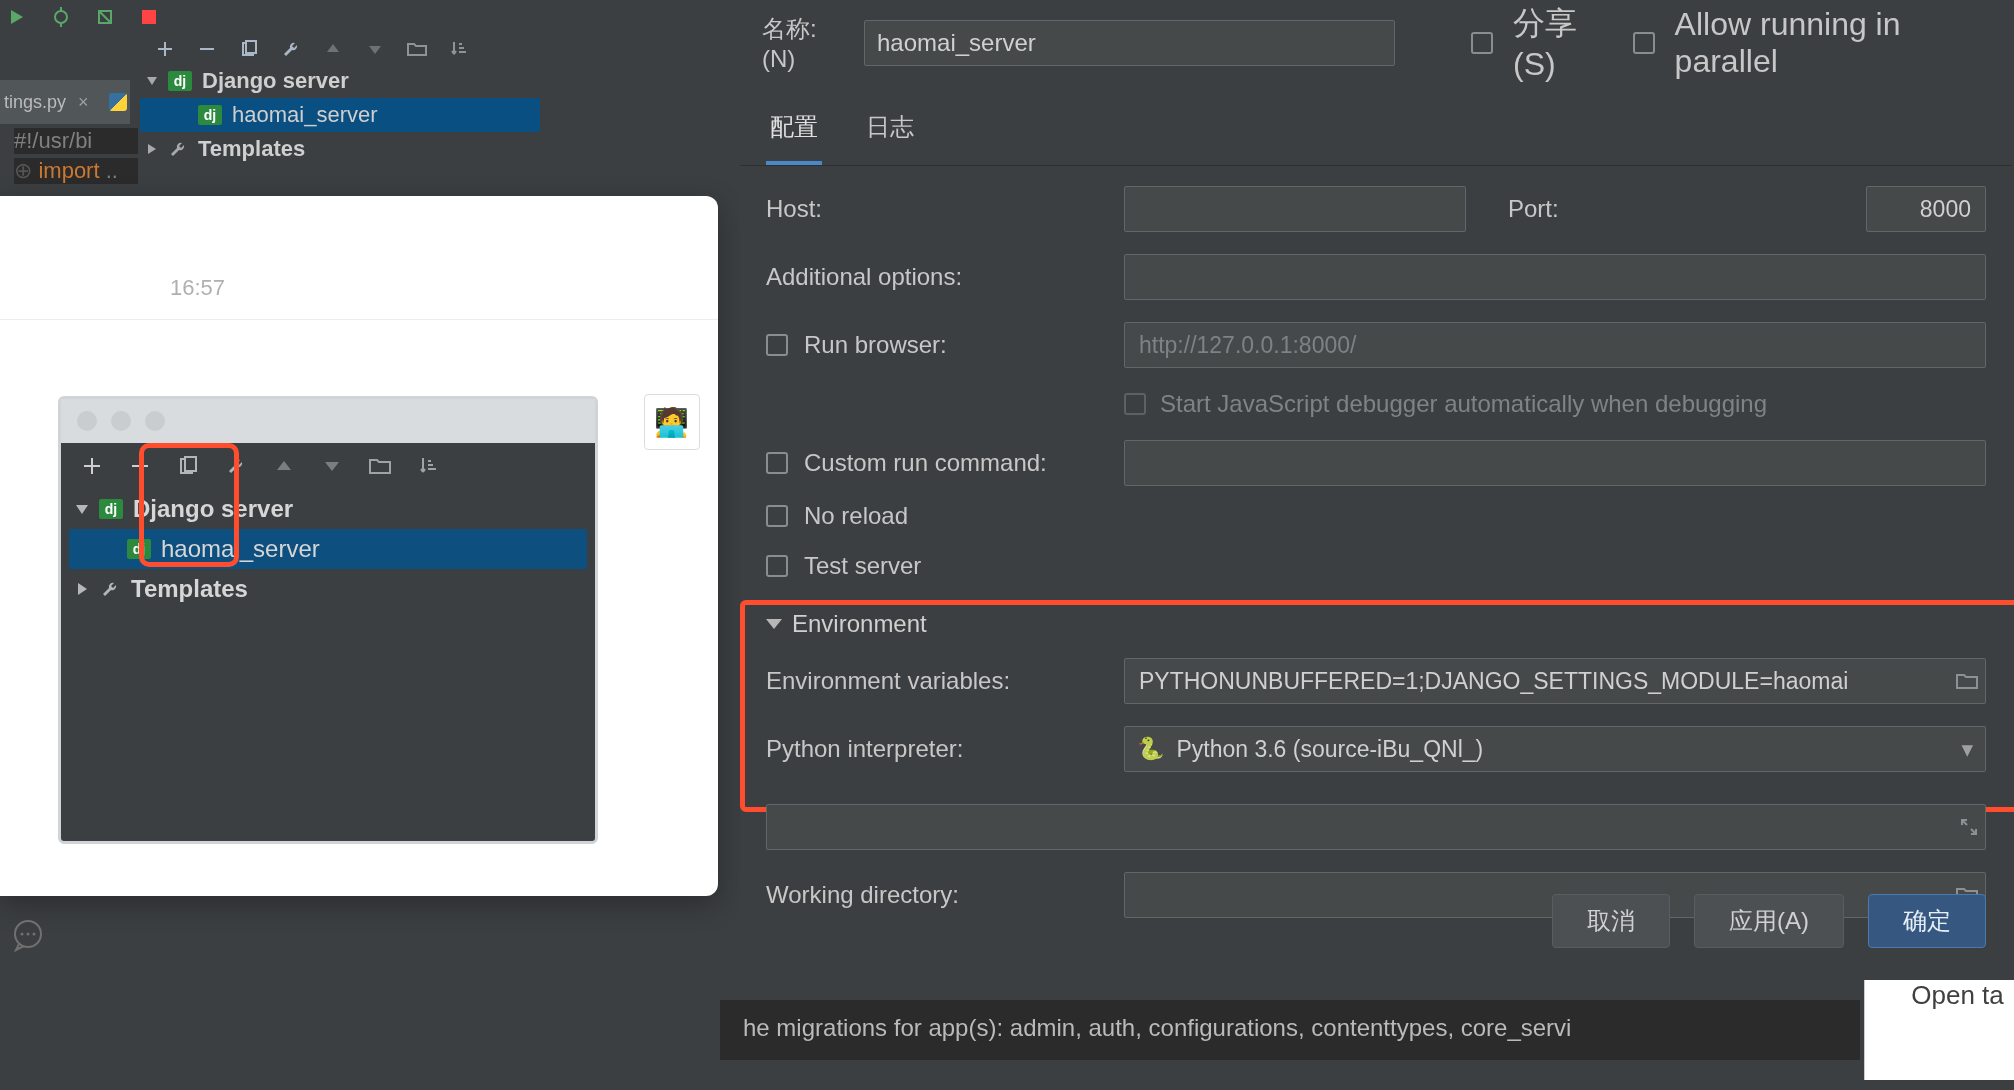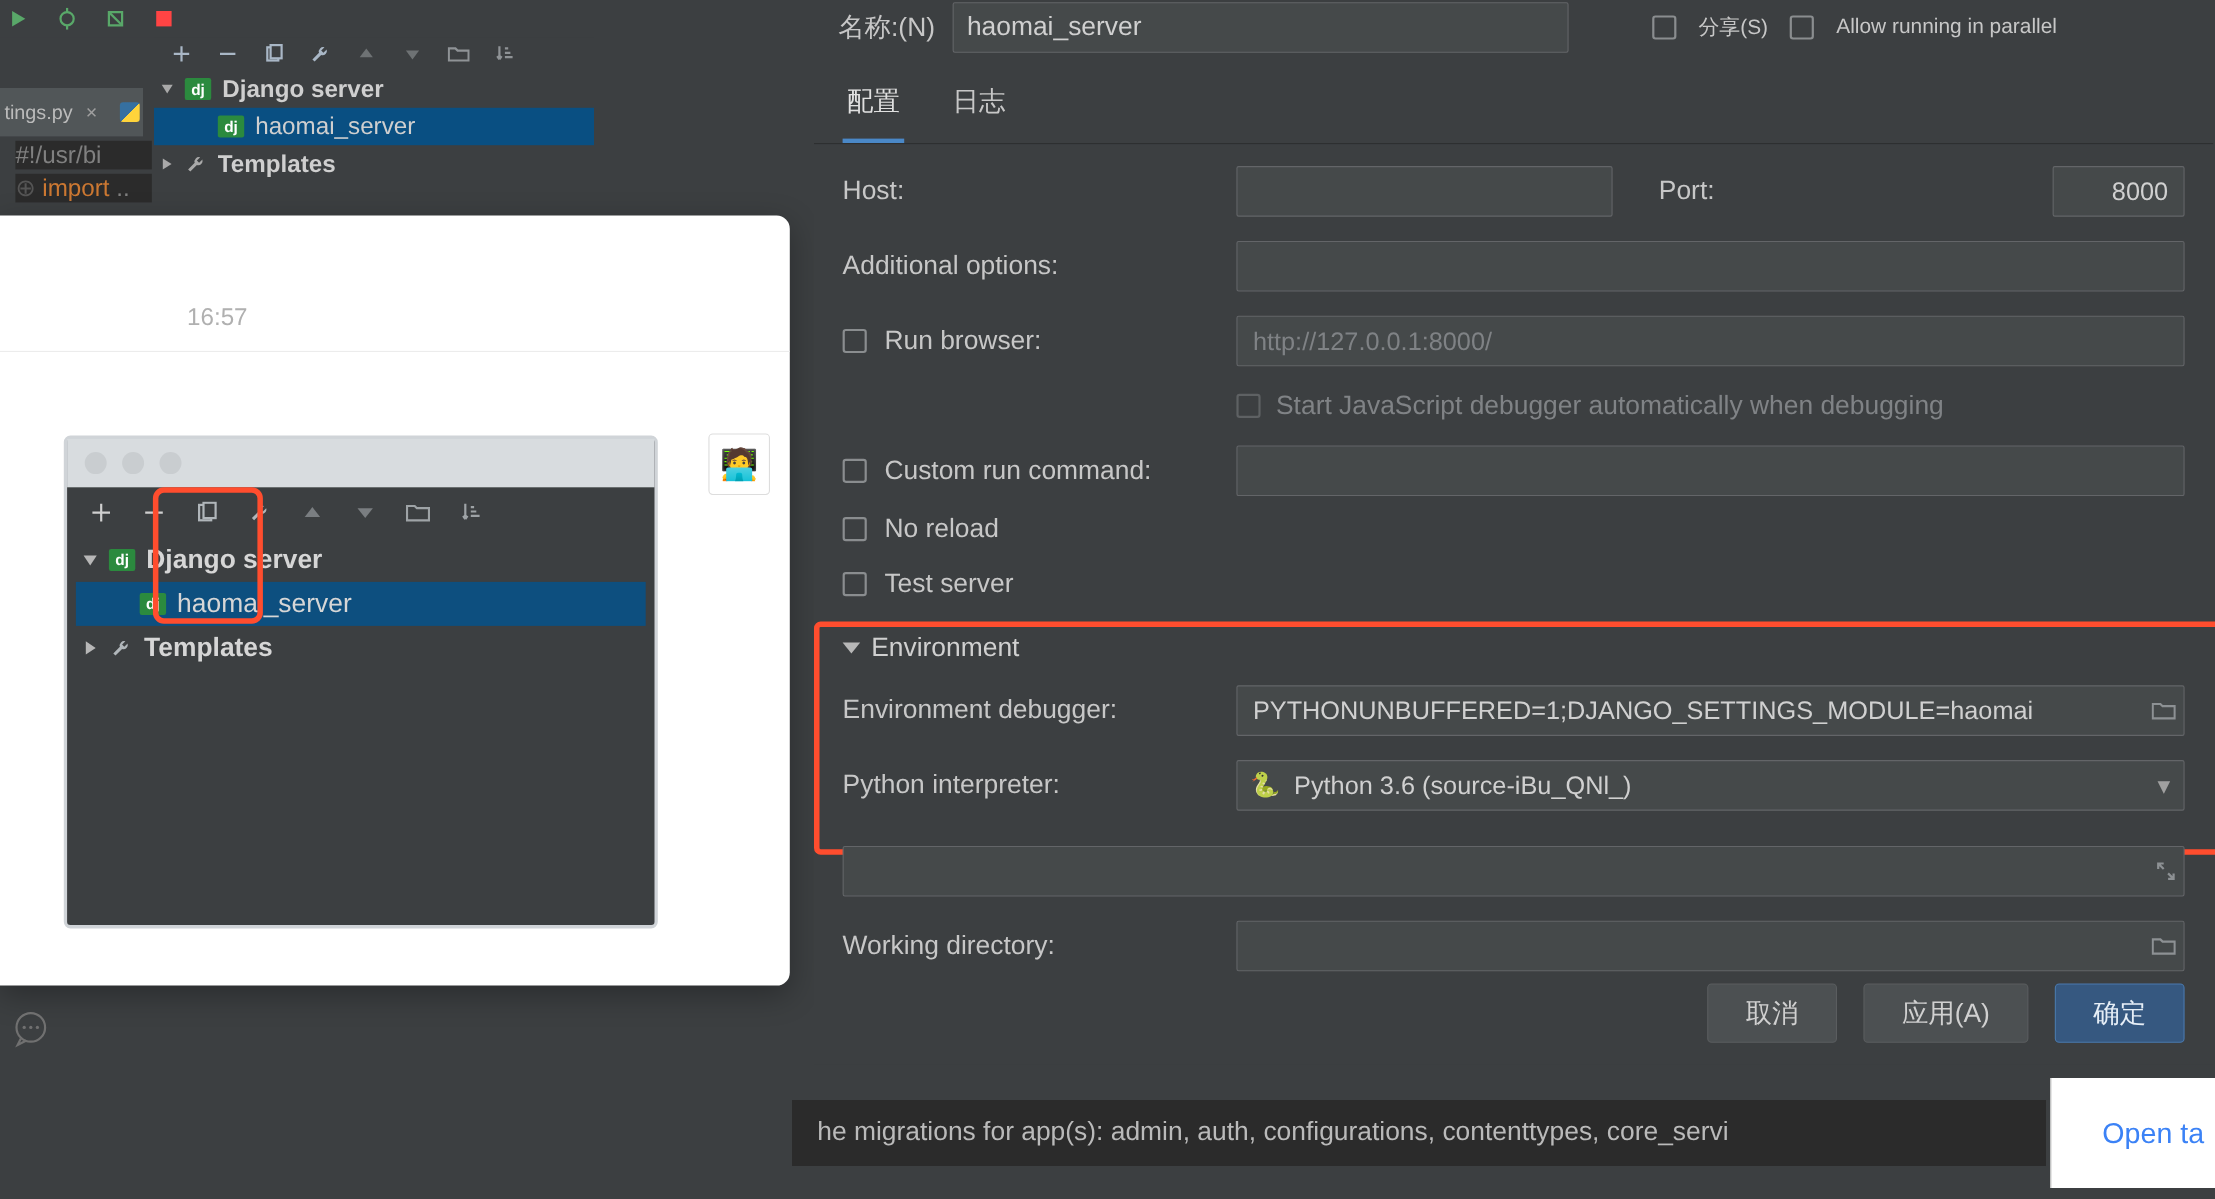--- a/index.html
+++ b/index.html
@@ -46,21 +46,21 @@
 
 
 .dialog { position: absolute; left: 740px; top: 0; width: 1272px; height: 968px; background: #3c3f41; }
 .dlg-row { display: flex; align-items: center; padding: 2px 22px; gap: 16px; }
 .dlg-name-label { font-size: 24px; color: #c7c7c7; min-width: 86px; }
 .dlg-input { background: #45494a; border: 1px solid #636568; color: #d0d0d0; font-size: 24px; padding: 8px 12px; border-radius: 2px; }
 .dlg-input::placeholder { color: #7f8285; }
 .name-input { width: 560px; height: 46px; }
 .top-checks { display: flex; align-items: center; gap: 20px; margin-left: 60px; }
 .chk { width: 22px; height: 22px; border: 2px solid #8a8d8f; border-radius: 3px; display: inline-block; flex-shrink: 0; }
-.top-checks .lbl { font-size: 19px; color: #c7c7c7; }
+.top-checks .lbl { font-size: 32px; color: #c7c7c7; }
 
 .tabs { display: flex; gap: 40px; padding: 16px 26px 0 26px; border-bottom: 1px solid #2d2f30; }
 .tab { font-size: 24px; color: #c7c7c7; padding: 10px 4px 18px 4px; cursor: pointer; }
 .tab.active { border-bottom: 4px solid #4a88c7; color: #e0e0e0; }
 
 .form-area { padding: 20px 26px; display: flex; flex-direction: column; gap: 22px; }
 .form-row { display: flex; align-items: center; gap: 18px; }
 .form-row .fld-label { font-size: 24px; color: #c7c7c7; width: 340px; flex-shrink: 0; }
 .form-row .fld-input { flex: 1; height: 46px; background: #45494a; border: 1px solid #636568; color: #d0d0d0; font-size: 23px; padding: 8px 14px; border-radius: 2px; }
 .form-row .fld-input::placeholder { color: #7f8285; }
@@ -82,21 +82,21 @@
 
 .interp-row .fld-input { display: flex; align-items: center; gap: 12px; padding: 0 12px; }
 .interp-row .fld-input .caret { margin-left: auto; color: #a0a0a0; }
 
 .dlg-buttons { position: absolute; bottom: 20px; right: 26px; display: flex; gap: 24px; }
 .btn { font-size: 24px; padding: 10px 34px; border-radius: 4px; border: 1px solid #5a5d5f; background: #4c5052; color: #d0d0d0; cursor: pointer; }
 .btn.primary { background: #365880; border-color: #4a79ad; color: #e6eef6; }
 
 
 .console { position: absolute; left: 720px; top: 1000px; width: 1140px; height: 60px; background: #2b2b2b; color: #bababa; font-family: Menlo, Consolas, monospace; font-size: 24px; padding: 14px 23px; white-space: nowrap; overflow: hidden; }
-.open-tab { position: absolute; right: 0; top: 980px; width: 150px; height: 100px; background: #fff; color: #3b82f6; font-size: 26px; display: flex; align-items: center; justify-content: center; border-left: 1px solid #ccc; padding-left: 36px; }
+.open-tab { position: absolute; right: 0; top: 980px; width: 150px; height: 100px; background: #fff; color: #404040; font-size: 26px; display: flex; justify-content: center; border-left: 1px solid #ccc; padding-left: 36px; }
 
 svg { display: block; }
 </style>
 </head>
 <body>
 
 <div class="top-toolbar">
   <span class="icon green-arrow">
       <svg width="16" height="16">
         <polygon points="2,1 14,8 2,15"></polygon>
@@ -350,21 +350,21 @@
     </div>
 
     <div class="env-section">
       <div class="env-highlight"></div>
       <div class="env-header">
         <span class="tri"></span>
         <span>Environment</span>
       </div>
 
       <div class="form-row" style="margin-top:12px">
-        <span class="fld-label">Environment debugger:</span>
+        <span class="fld-label">Environment variables:</span>
         <div class="input-with-icon">
           <input class="fld-input" value="PYTHONUNBUFFERED=1;DJANGO_SETTINGS_MODULE=haomai" style="">
           <span class="trailing-icon">
               <svg width="22" height="18">
                 <path d="M1 3h7l2 2h11v11H1z" fill="none" stroke="#8d9194" stroke-width="2"></path>
               </svg>
             </span>
         </div>
       </div>
 

